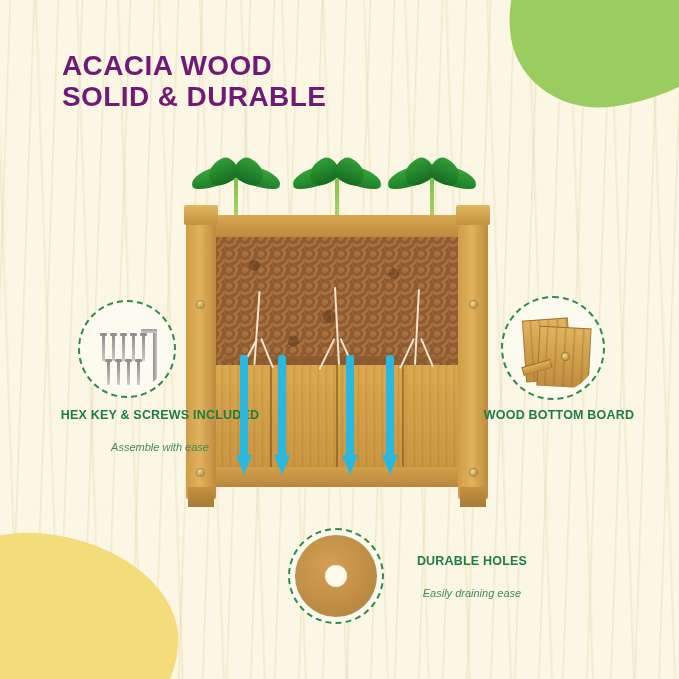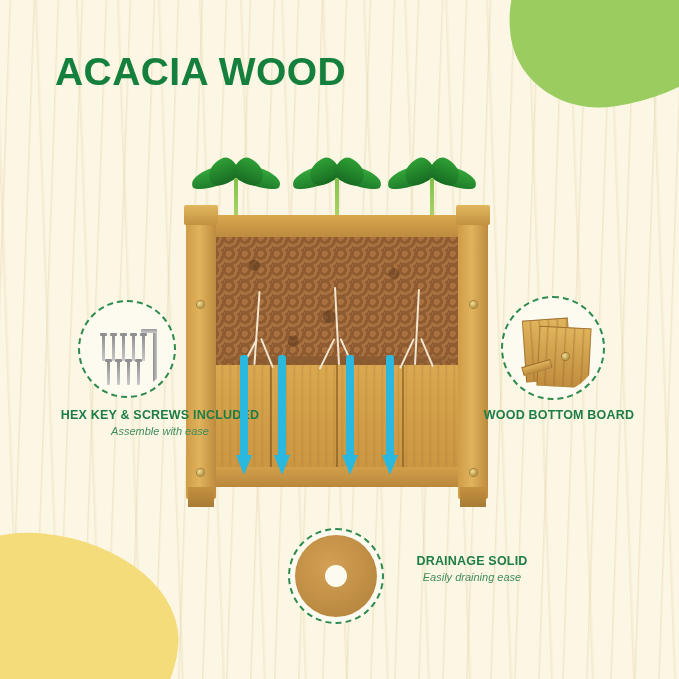--- a/index.html
+++ b/index.html
@@ -60,24 +60,24 @@
     width: 270px;
     height: 215px;
     background: #f5dc7a;
     border-radius: 46% 54% 42% 58% / 50% 46% 54% 50%;
     transform: rotate(6deg);
   }
 
   
   .headline {
     position: absolute;
-    left: 55px;
+    left: 62px;
     top: 50px;
-    color: #15803d;
-    font-size: 39px;
+    color: #701a75;
+    font-size: 28px;
     font-weight: bold;
     line-height: 1.12;
     letter-spacing: 0.4px;
   }
   .headline .l2 { display: block; }
 
   
   #planter {
     position: absolute;
     left: 182px;
@@ -293,21 +293,21 @@
     font-size: 12.5px;
     font-weight: bold;
     line-height: 1.24;
     letter-spacing: 0.2px;
   }
   .callout-sub {
     color: #3f8c5d;
     font-size: 11px;
     font-style: italic;
     line-height: 1.3;
-    margin-top: 0;
+    margin-top: 16px;
   }
 
   
   .screw-pin {
     position: absolute;
     width: 3px;
     background: linear-gradient(180deg,#8a8a8a,#c9c9c9);
     border-radius: 1px;
   }
   .screw-pin::before {
@@ -368,20 +368,21 @@
 <body>
 
 <div id="stage">
 
   <div class="grain"></div>
   <div class="blob-green"></div>
   <div class="blob-yellow"></div>
 
   <div class="headline">
     <span>ACACIA WOOD</span>
+    <span class="l2">SOLID &amp; DURABLE</span>
   </div>
 
   <div id="planter">
 
     <div class="seedlings">
       <div class="seedling s1">
         <div class="leaf outer-l"></div>
         <div class="leaf outer-r"></div>
         <div class="leaf inner-l"></div>
         <div class="leaf inner-r"></div>
@@ -499,18 +500,18 @@
     </div>
   </div>
 
   <div class="callout" style="left:288px; top:528px; width:260px;">
     <div class="badge" style="left:0; top:0; width:96px; height:96px;">
       <div class="disc">
         <div class="disc-hole"></div>
       </div>
     </div>
     <div class="callout-text" style="left:108px; top:26px; width:152px; text-align:center;">
-      <div class="callout-title">DRAINAGE SOLID</div>
+      <div class="callout-title">DURABLE HOLES</div>
       <div class="callout-sub">Easily draining ease</div>
     </div>
   </div>
 
 </div>
 
 </body></html>

